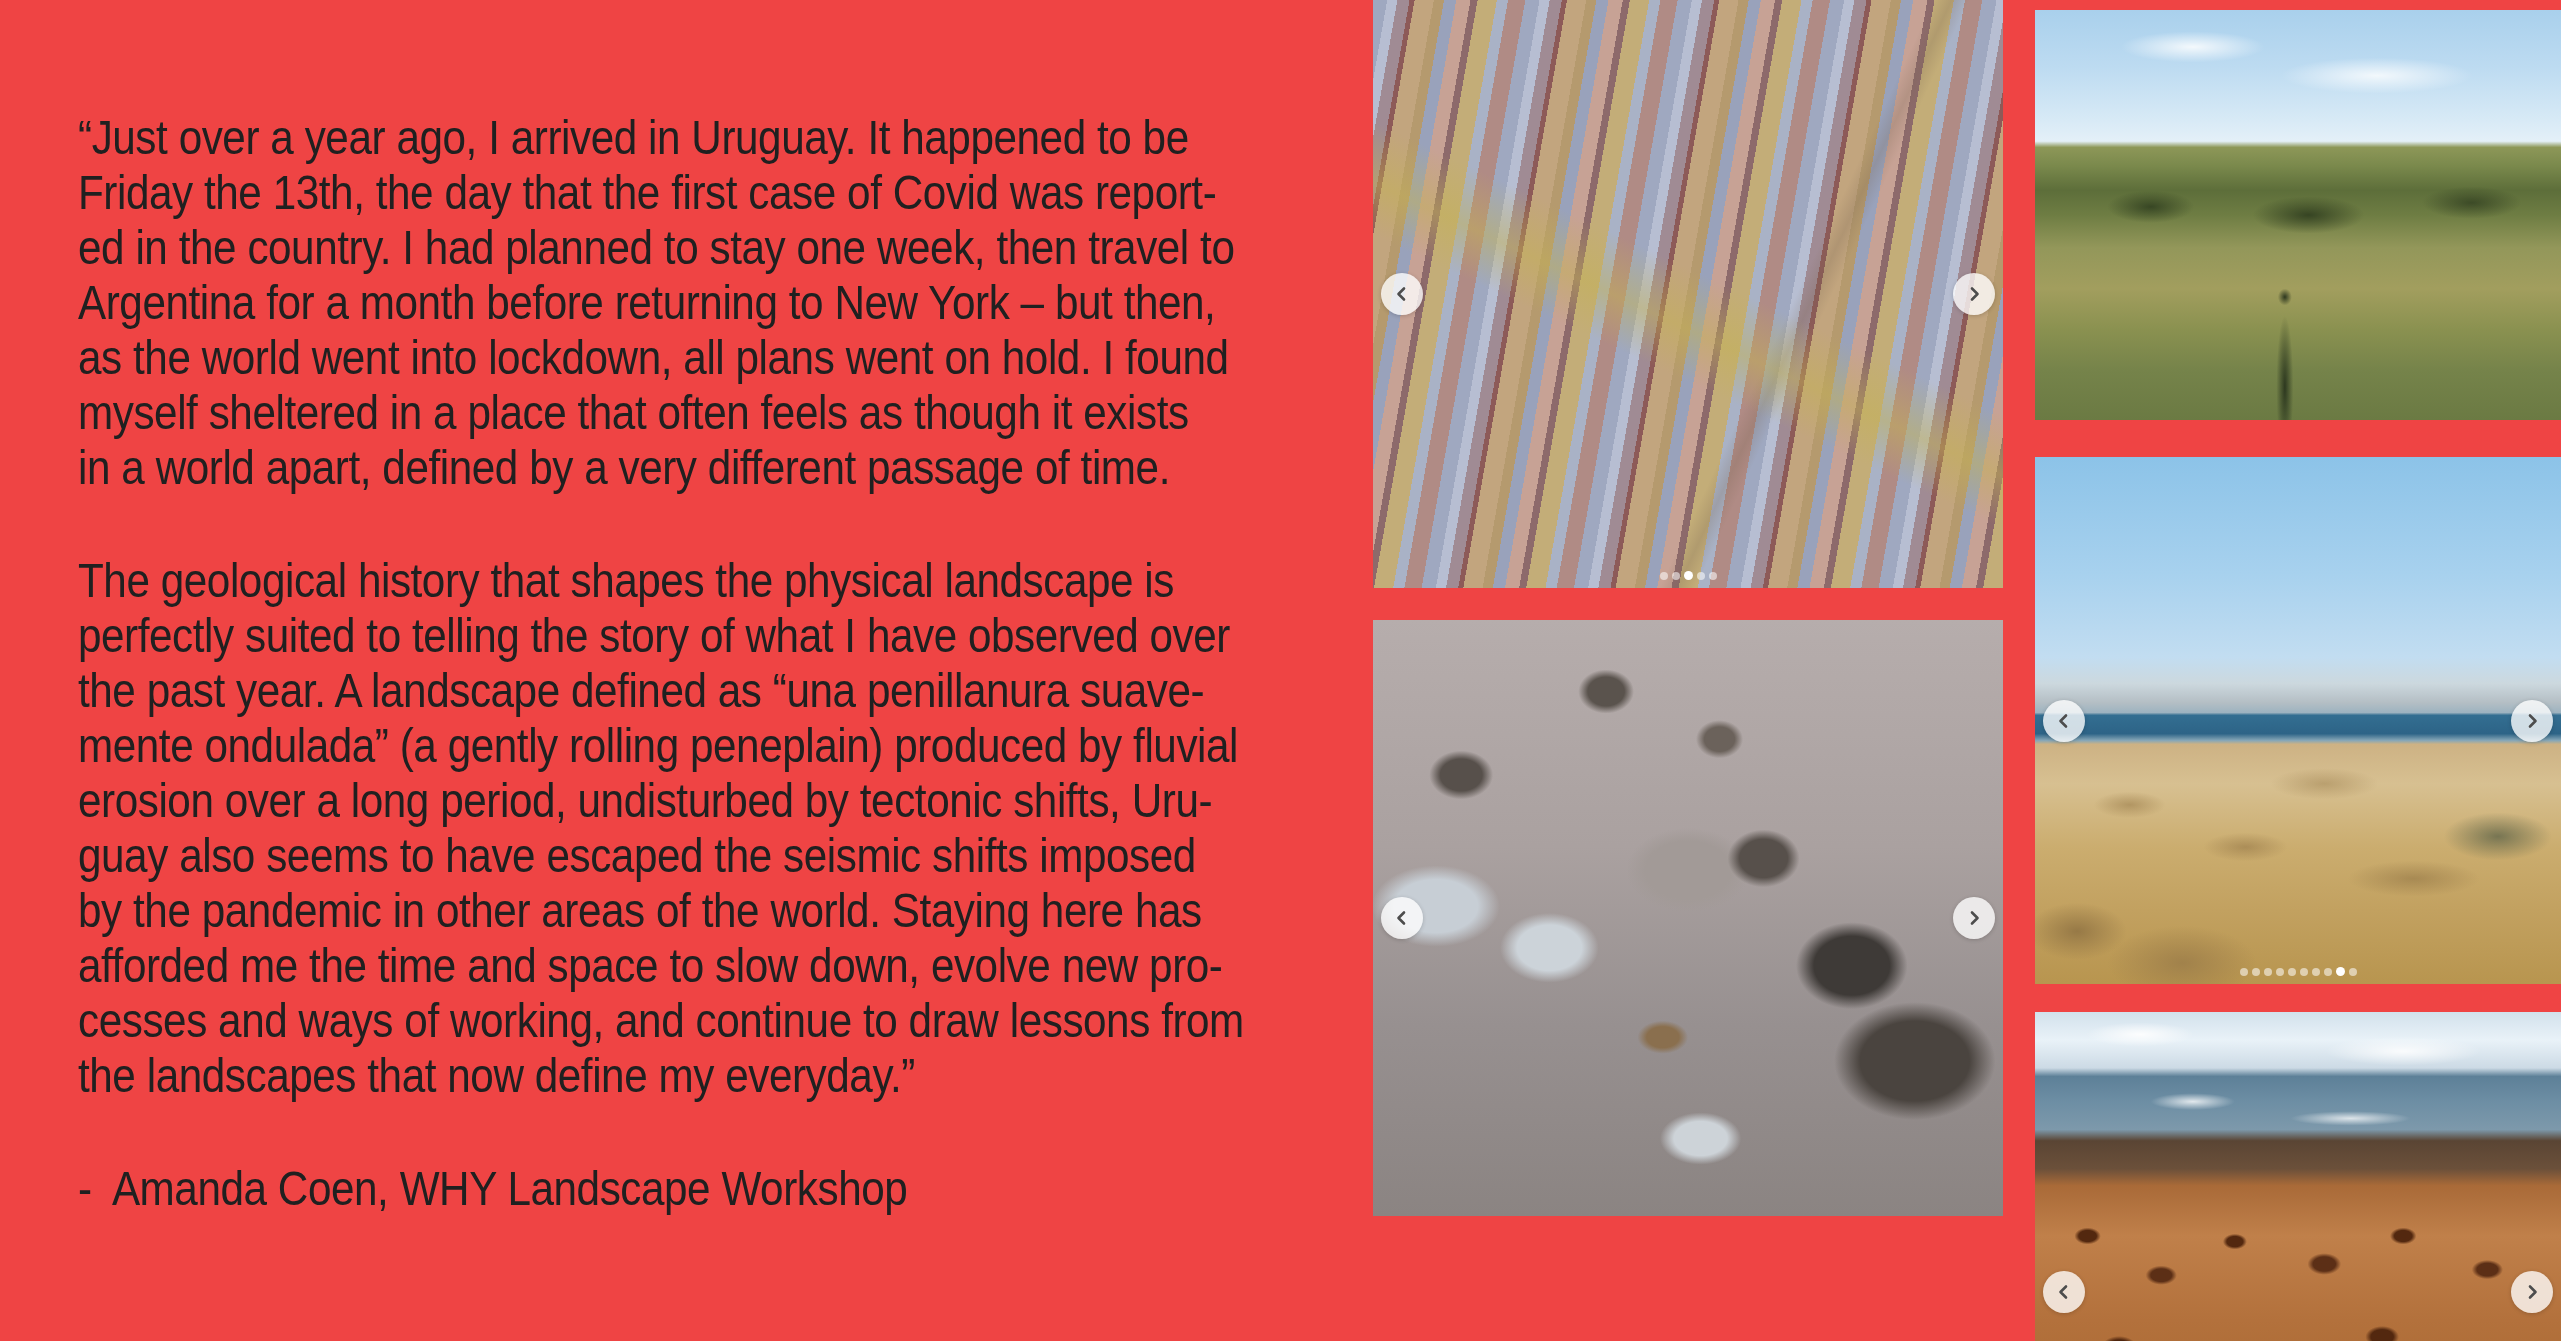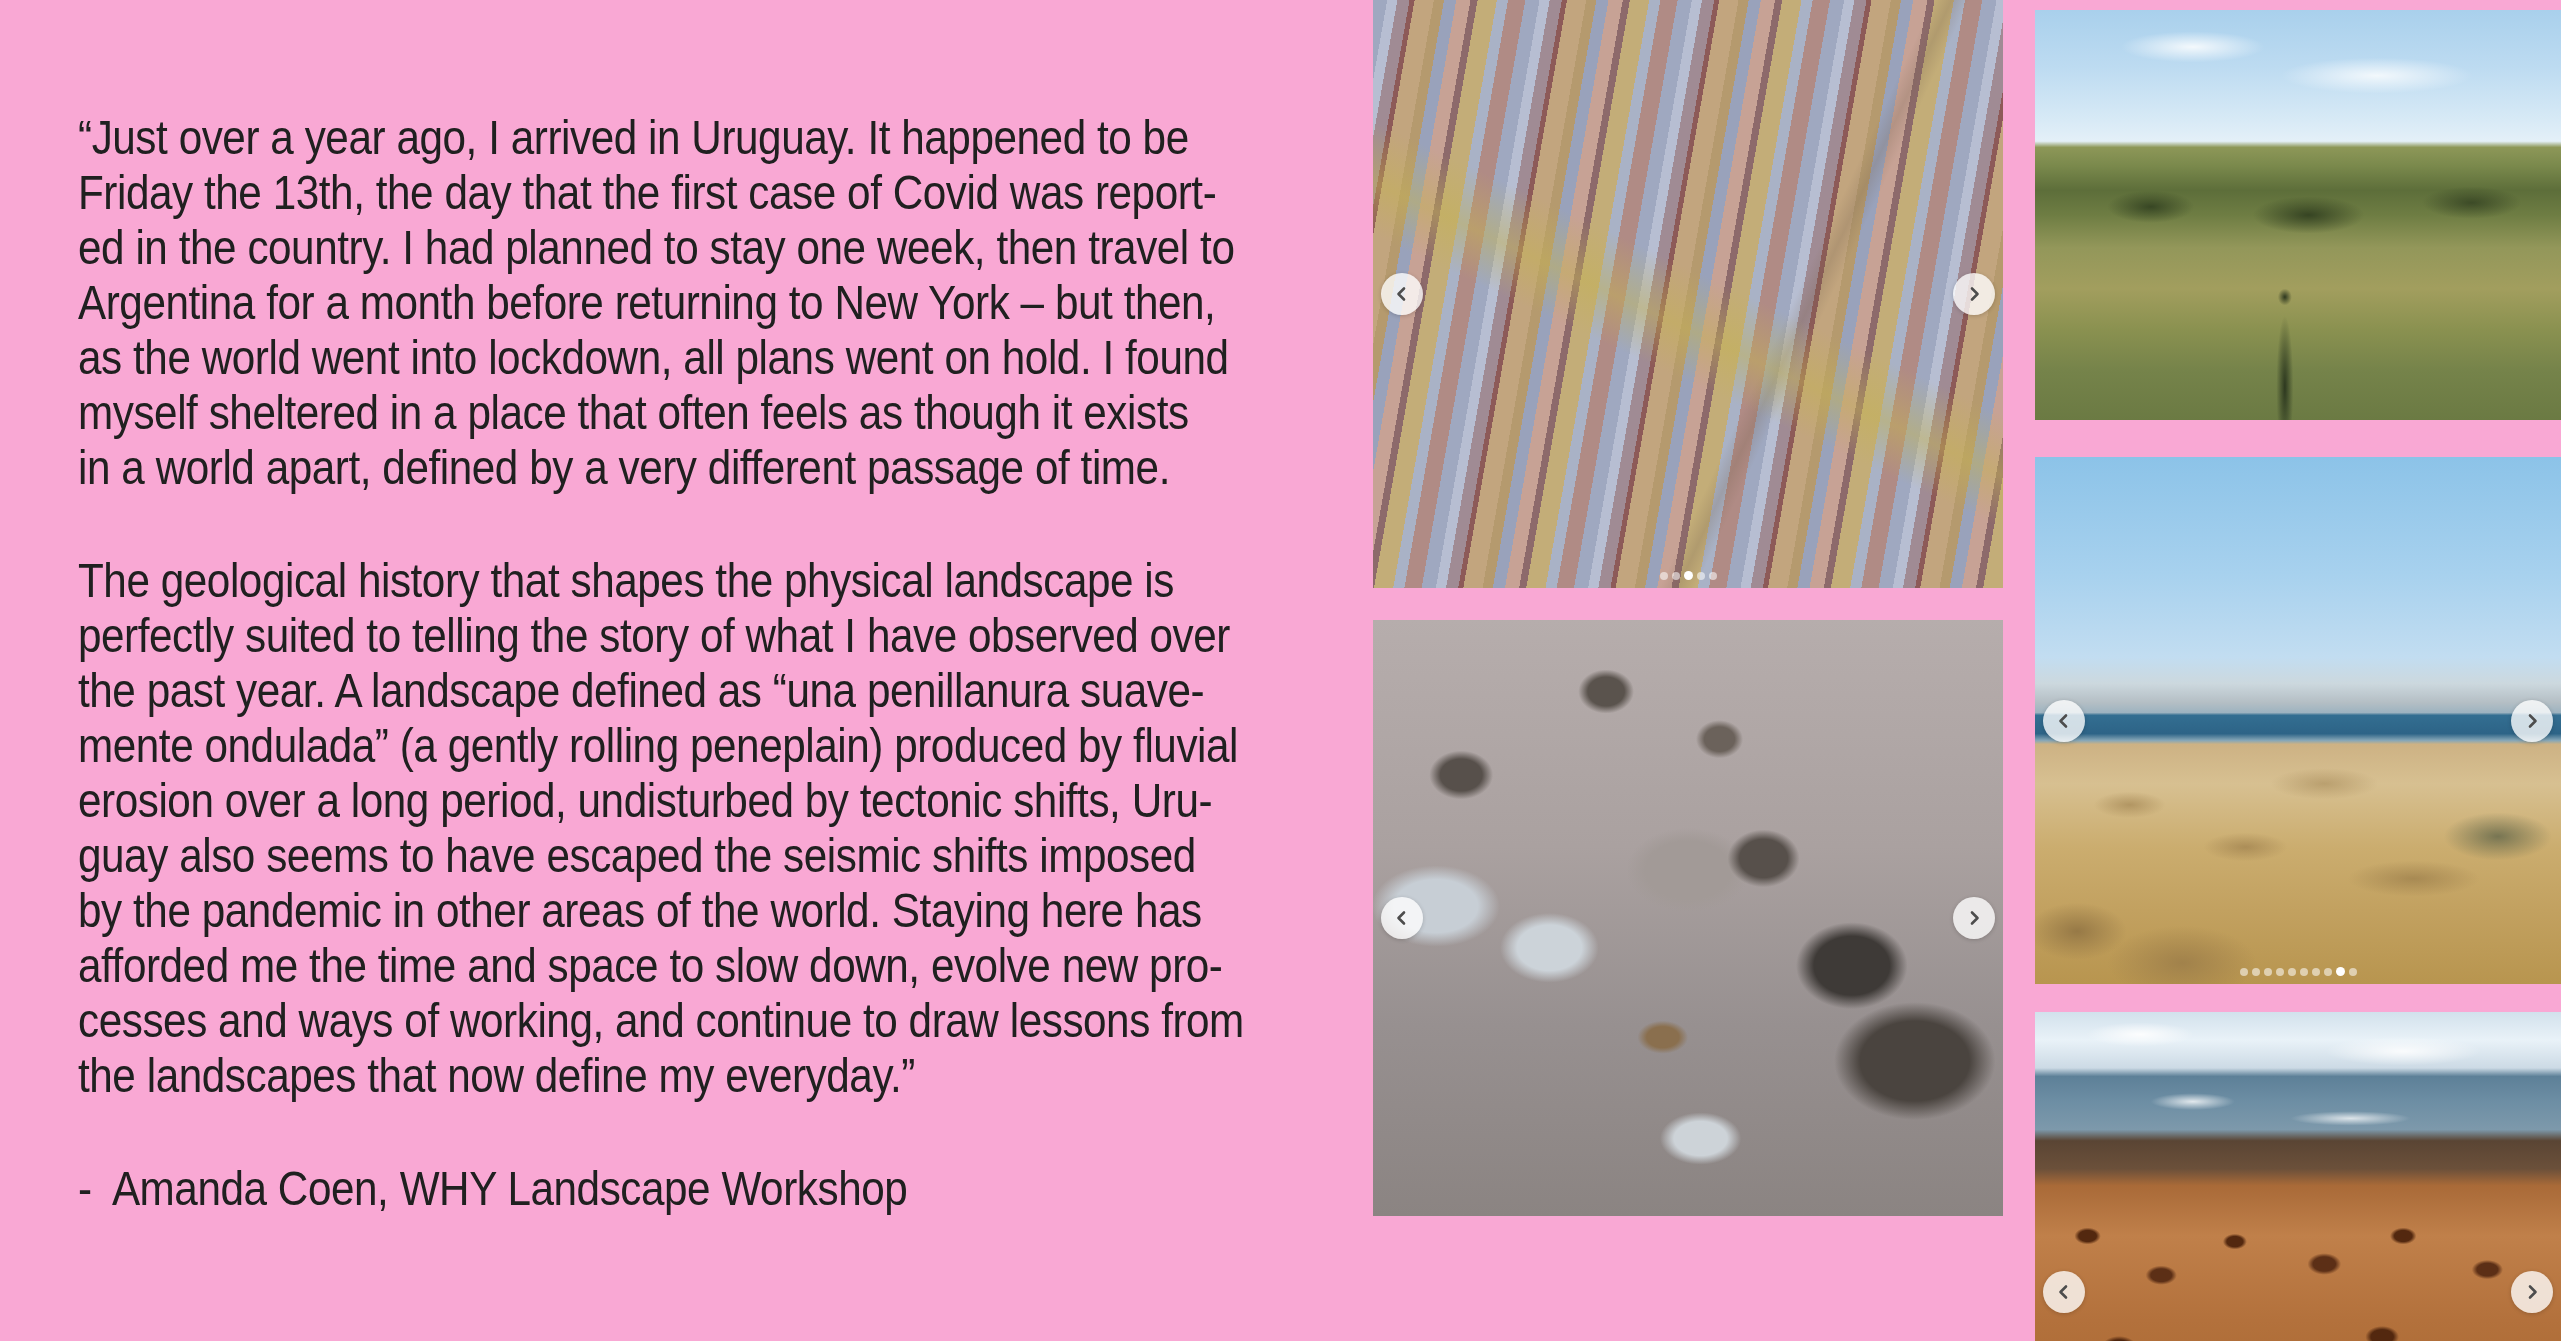--- a/index.html
+++ b/index.html
@@ -1,21 +1,21 @@
 <!DOCTYPE html>
 <html><head>
 <meta charset="utf-8">
 <style>
   html,body{margin:0;padding:0;}
   body{background:#ffffff;}
   .screen{
     position:relative;
     width:2561px;height:1341px;
     overflow:hidden;
-    background:#f9a8d4;
+    background:#ef4444;
     font-family:"Liberation Sans","DejaVu Sans",sans-serif;
   }
 
   
   .text-col{
     position:absolute;left:78px;top:110px;width:1620px;
     transform:scaleX(0.88);transform-origin:left top;
     color:#202020;
   }
   .quote-para{

